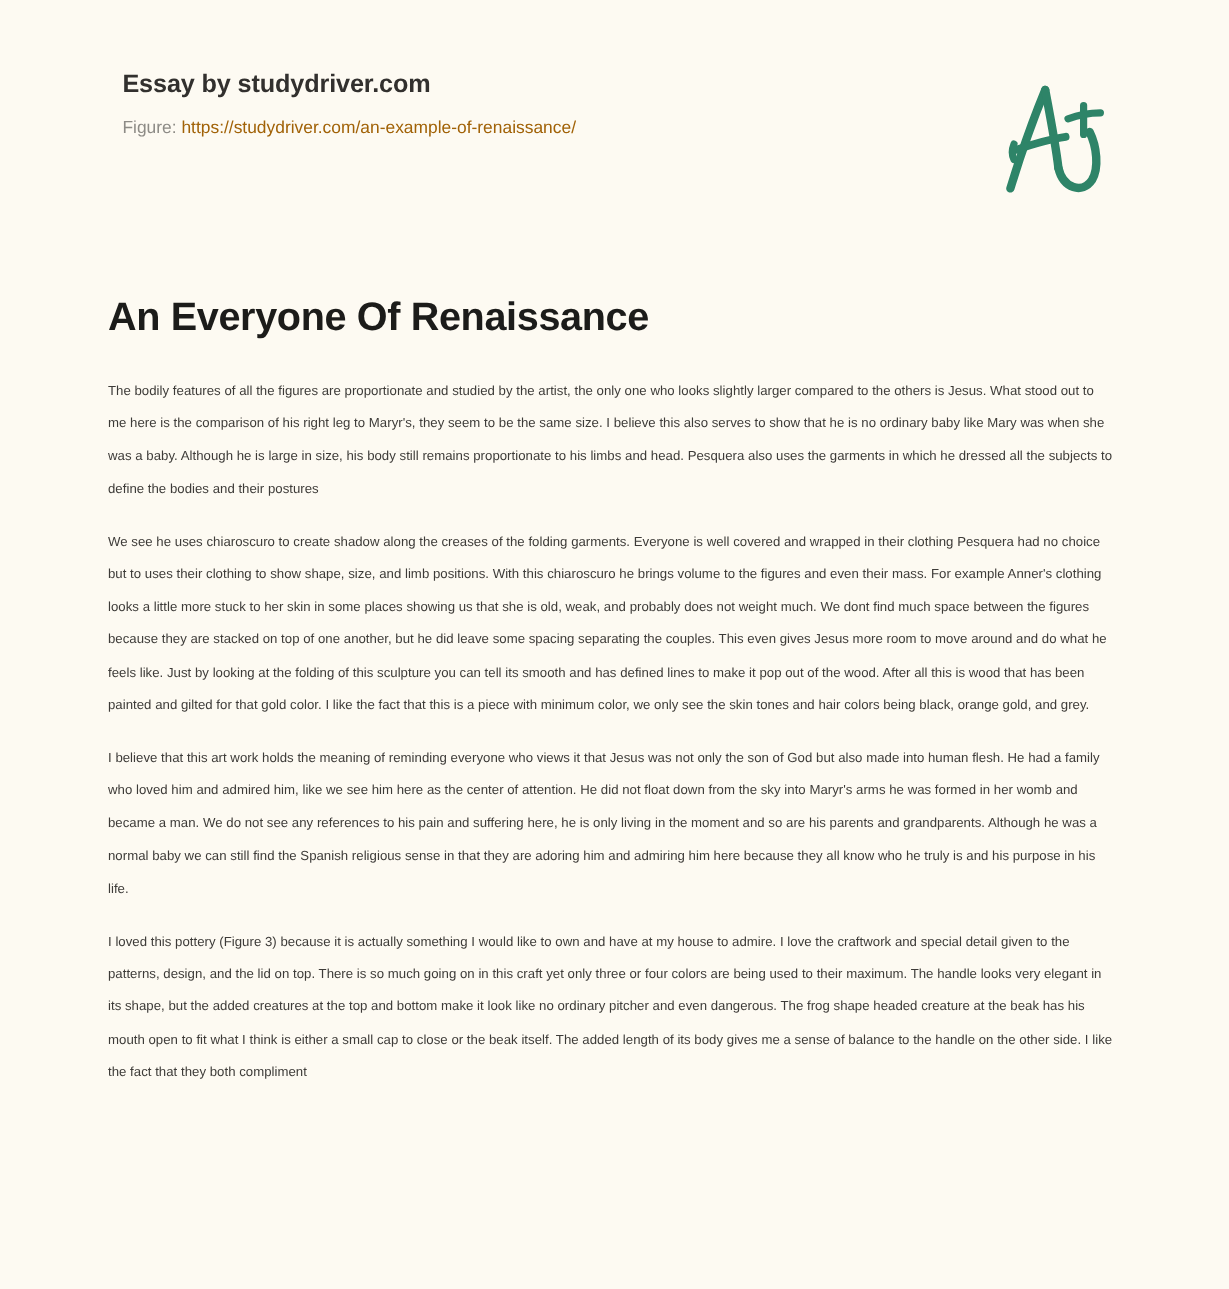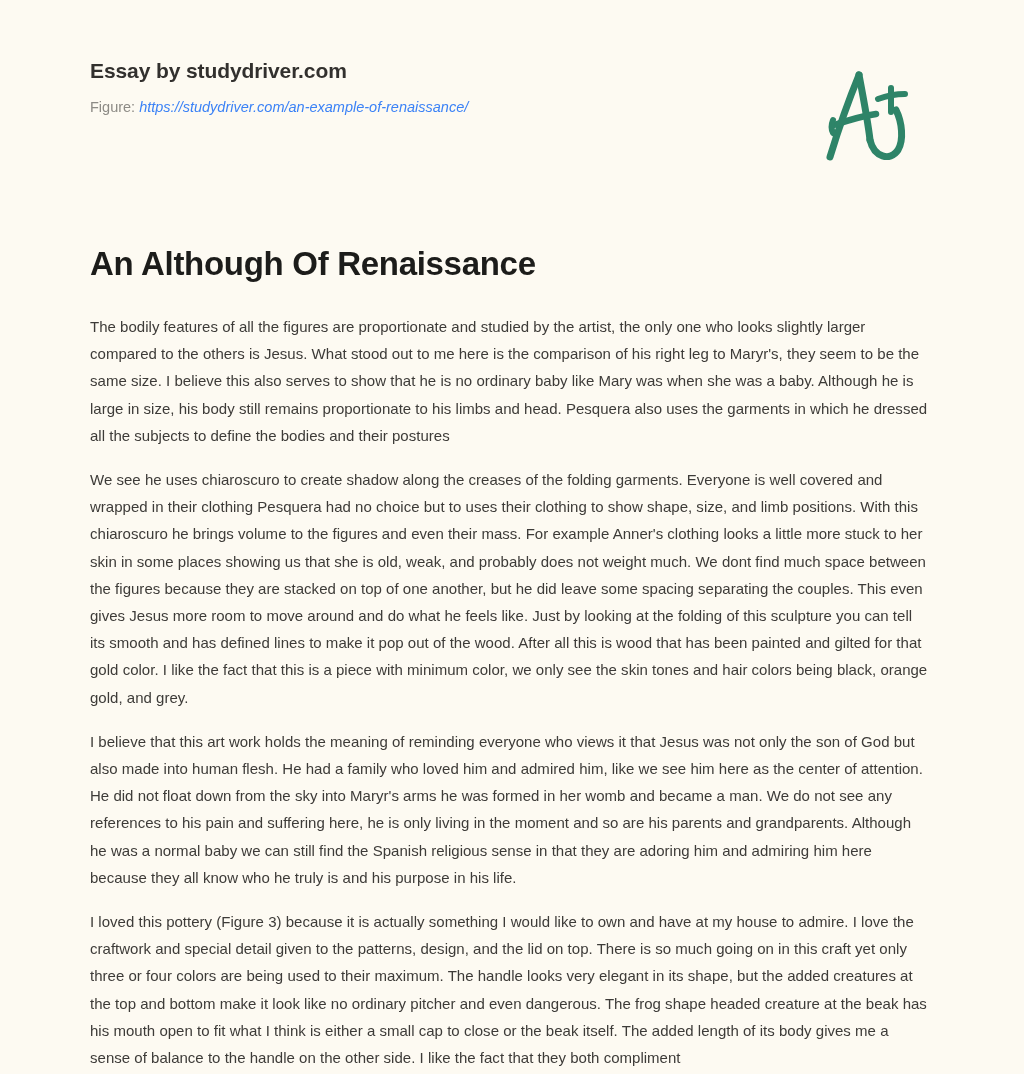--- a/index.html
+++ b/index.html
@@ -19,21 +19,21 @@
   .page {
     position: relative;
     width: 1024px;
     height: 1074px;
     box-sizing: border-box;
   }
 
   
   .header {
     position: absolute;
-    left: 0;
+    left: 12px;
     top: 0;
     width: 896px;
     height: 200px;
   }
   .header-text {
     position: absolute;
     left: 90px;
     top: 58px;
     width: 700px;
   }
@@ -48,23 +48,22 @@
   .source-line {
     margin: 15px 0 0 0;
     font-size: 14.5px;
     line-height: 1.3;
     white-space: nowrap;
   }
   .source-label {
     color: #8d8b86;
   }
   .source-url {
-    color: #3b82f6;
+    color: #a16207;
     text-decoration: none;
-    font-style: italic;
   }
 
   
   .logo {
     position: absolute;
     left: 812px;
     top: 62px;
     width: 104px;
     height: 110px;
   }
@@ -89,21 +88,21 @@
 
   
   .body-copy {
     position: absolute;
     left: 90px;
     top: 313px;
     width: 855px;
   }
   .body-copy p {
     margin: 0 16px 17px 0;
-    font-size: 15px;
+    font-size: 11px;
     line-height: 27.2px;
     color: #3d3b38;
     text-align: left;
     letter-spacing: 0.02px;
   }
   .body-copy p:last-child {
     margin-bottom: 0;
   }
 </style>
 </head>
@@ -137,21 +136,21 @@
 
           <path d="M79 26 C79 34, 79 42, 79 50" stroke-width="6"></path>
 
           <path d="M66 37 C74 34, 84 32, 93 32" stroke-width="6"></path>
         </g>
       </svg>
     </div>
 
   </div>
 
-  <h1 class="doc-title">An Although Of Renaissance</h1>
+  <h1 class="doc-title">An Everyone Of Renaissance</h1>
 
   <div class="body-copy">
     <p>The bodily features of all the figures are proportionate and studied by the artist, the only one who looks slightly larger compared to the others is Jesus. What stood out to me here is the comparison of his right leg to Maryr's, they seem to be the same size. I believe this also serves to show that he is no ordinary baby like Mary was when she was a baby. Although he is large in size, his body still remains proportionate to his limbs and head. Pesquera also uses the garments in which he dressed all the subjects to define the bodies and their postures</p>
     <p>We see he uses chiaroscuro to create shadow along the creases of the folding garments. Everyone is well covered and wrapped in their clothing Pesquera had no choice but to uses their clothing to show shape, size, and limb positions. With this chiaroscuro he brings volume to the figures and even their mass. For example Anner's clothing looks a little more stuck to her skin in some places showing us that she is old, weak, and probably does not weight much. We dont find much space between the figures because they are stacked on top of one another, but he did leave some spacing separating the couples. This even gives Jesus more room to move around and do what he feels like. Just by looking at the folding of this sculpture you can tell its smooth and has defined lines to make it pop out of the wood. After all this is wood that has been painted and gilted for that gold color. I like the fact that this is a piece with minimum color, we only see the skin tones and hair colors being black, orange gold, and grey.</p>
     <p>I believe that this art work holds the meaning of reminding everyone who views it that Jesus was not only the son of God but also made into human flesh. He had a family who loved him and admired him, like we see him here as the center of attention. He did not float down from the sky into Maryr's arms he was formed in her womb and became a man. We do not see any references to his pain and suffering here, he is only living in the moment and so are his parents and grandparents. Although he was a normal baby we can still find the Spanish religious sense in that they are adoring him and admiring him here because they all know who he truly is and his purpose in his life.</p>
     <p>I loved this pottery (Figure 3) because it is actually something I would like to own and have at my house to admire. I love the craftwork and special detail given to the patterns, design, and the lid on top. There is so much going on in this craft yet only three or four colors are being used to their maximum. The handle looks very elegant in its shape, but the added creatures at the top and bottom make it look like no ordinary pitcher and even dangerous. The frog shape headed creature at the beak has his mouth open to fit what I think is either a small cap to close or the beak itself. The added length of its body gives me a sense of balance to the handle on the other side. I like the fact that they both compliment</p>
   </div>
 
 </div>
 

